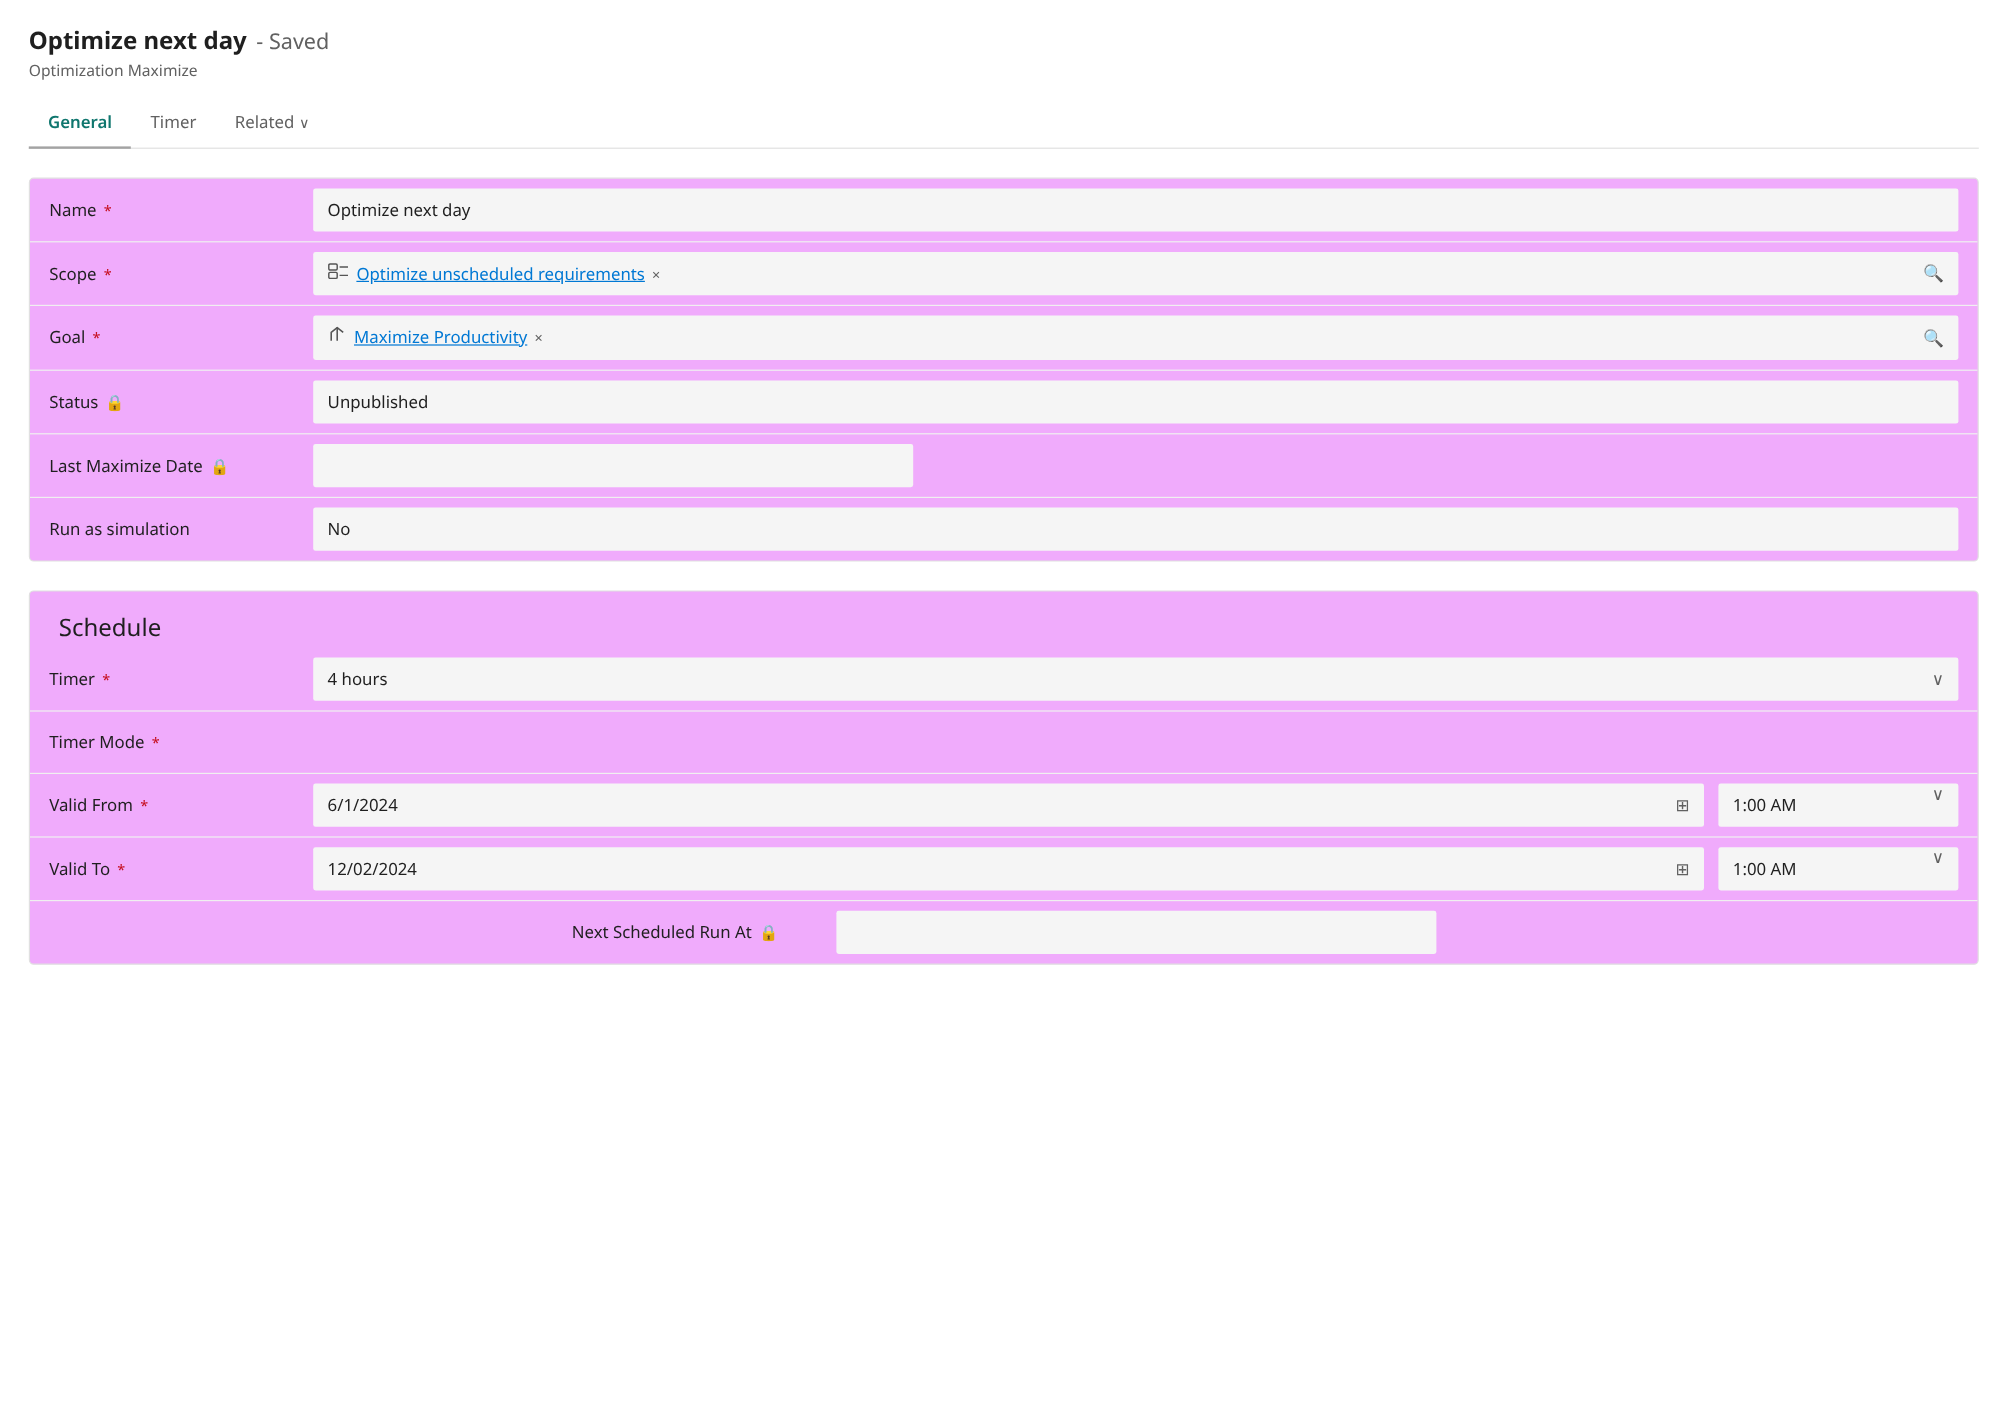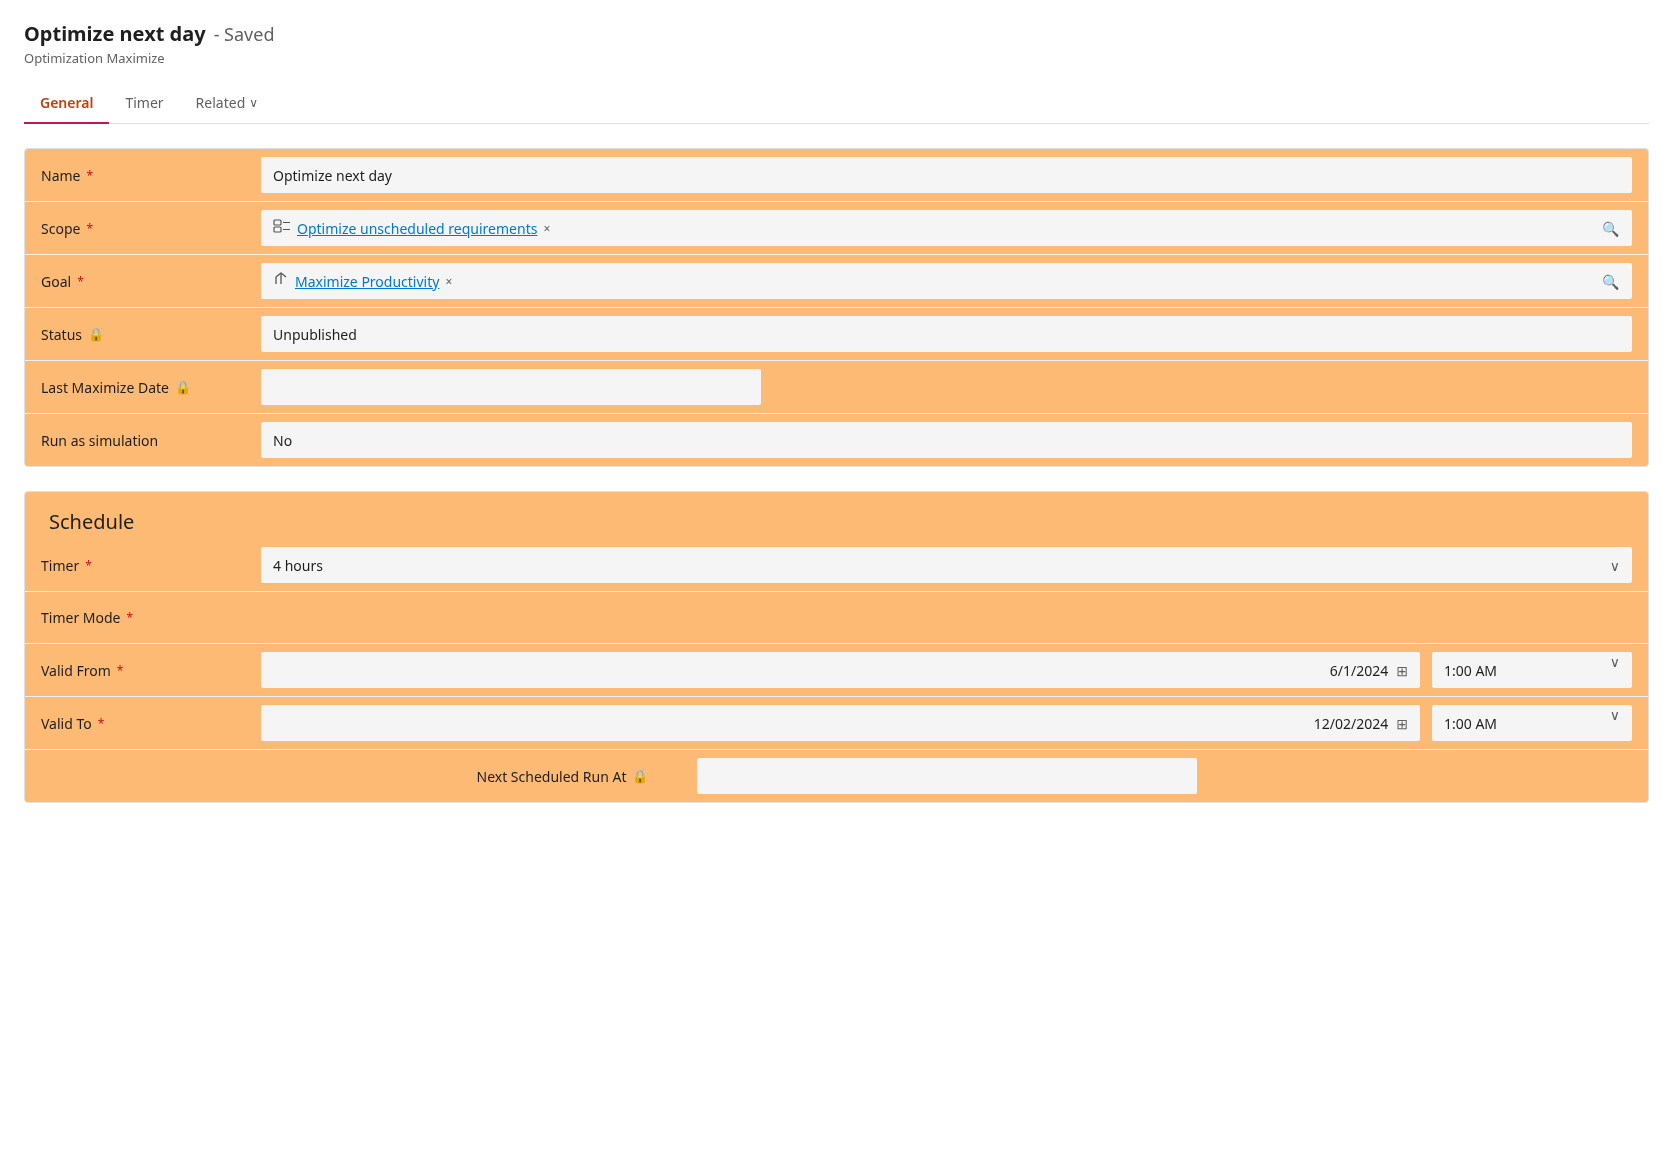--- a/index.html
+++ b/index.html
@@ -46,29 +46,29 @@
       font-size: 14px;
       color: #616161;
       cursor: pointer;
       border-bottom: 2px solid transparent;
       margin-bottom: -1px;
       display: flex;
       align-items: center;
       gap: 4px;
     }
     .tab.active {
-      color: #c2410c;
-      border-bottom: 2px solid #be185d;
+      color: #0f766e;
+      border-bottom: 2px solid #a3a3a3;
       font-weight: 600;
     }
     .content {
       padding: 24px 24px;
     }
     .section {
-      background: #fdba74;
+      background: #f0abfc;
       border: 1px solid #e0e0e0;
       border-radius: 4px;
       margin-bottom: 24px;
       overflow: hidden;
     }
     .form-row {
       display: flex;
       align-items: center;
       min-height: 52px;
       border-bottom: 1px solid #f0f0f0;
@@ -153,21 +153,20 @@
       display: flex;
       align-items: center;
       background: #f5f5f5;
       border-radius: 2px;
       padding: 8px 12px;
       font-size: 14px;
       color: #1f1f1f;
       min-height: 36px;
       flex: 1;
       gap: 8px;
-      text-align: right;
     }
     .date-field-text { flex: 1; }
     .cal-icon { color: #616161; font-size: 14px; }
     .time-field {
       display: flex;
       align-items: center;
       background: #f5f5f5;
       border-radius: 2px;
       padding: 8px 12px;
       font-size: 14px;

